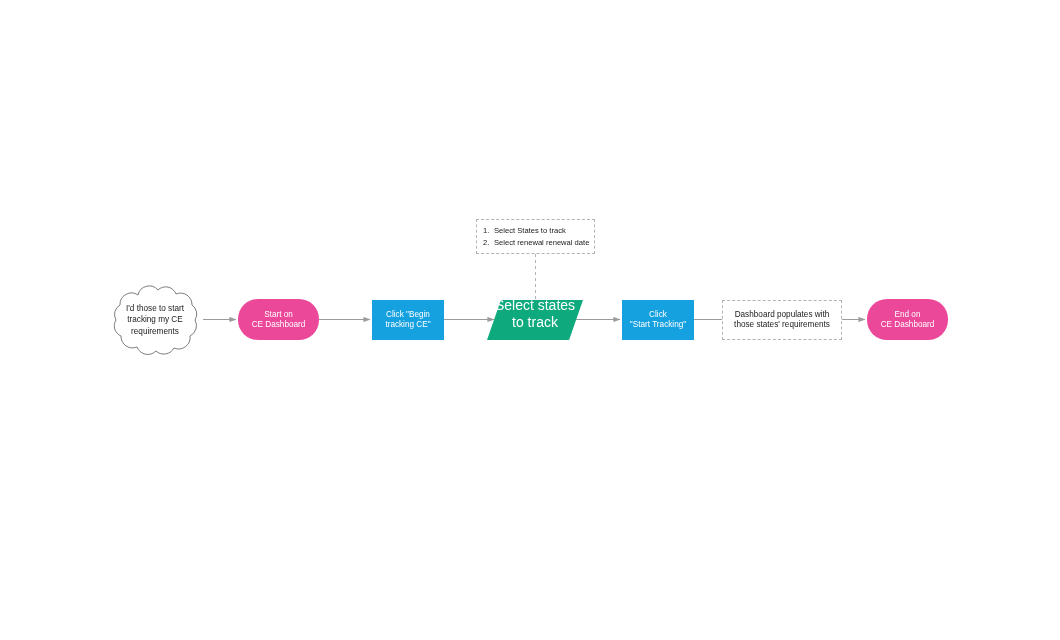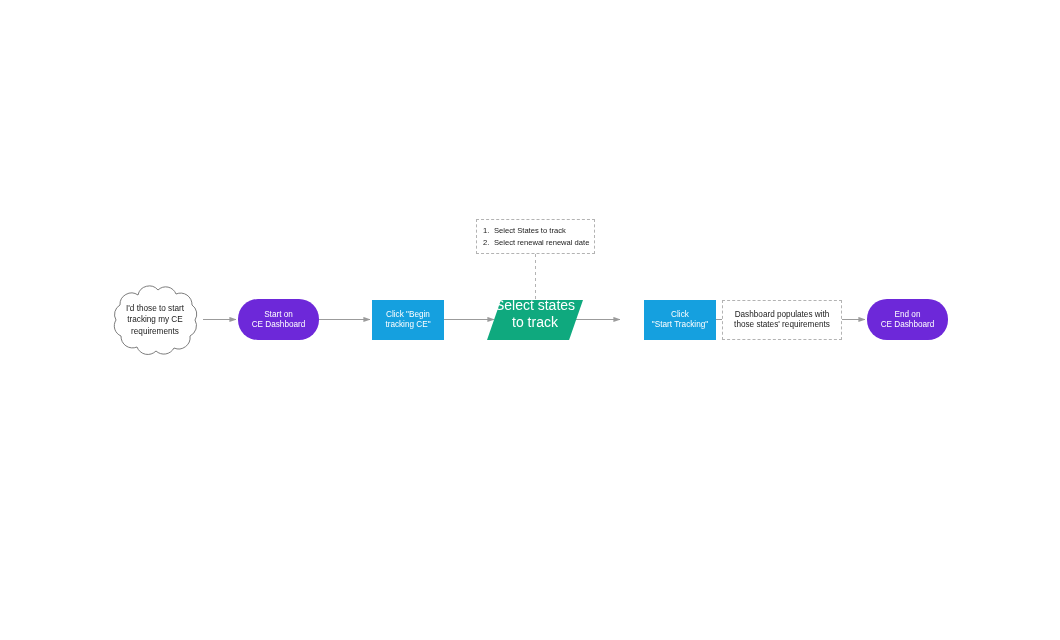--- a/index.html
+++ b/index.html
@@ -55,21 +55,21 @@
   }
   .cloud svg {
     position: absolute;
     left: 0;
     top: 0;
     z-index: 1;
   }
 
   
   .terminator {
-    background: #6d28d9;
+    background: #ec4899;
     border-radius: 20px;
     color: #ffffff;
     font-size: 8.2px;
   }
   #node-start {
     left: 238px;
     top: 299px;
     width: 81px;
     height: 41px;
   }
@@ -90,21 +90,20 @@
     left: 372px;
     top: 300px;
     width: 72px;
     height: 40px;
   }
   #node-startrack {
     left: 622px;
     top: 300px;
     width: 72px;
     height: 40px;
-    margin-left: 22px;
   }
 
   
   #node-select {
     left: 487px;
     top: 300px;
     width: 96px;
     height: 28px;
     color: #ffffff;
     font-size: 14px;

